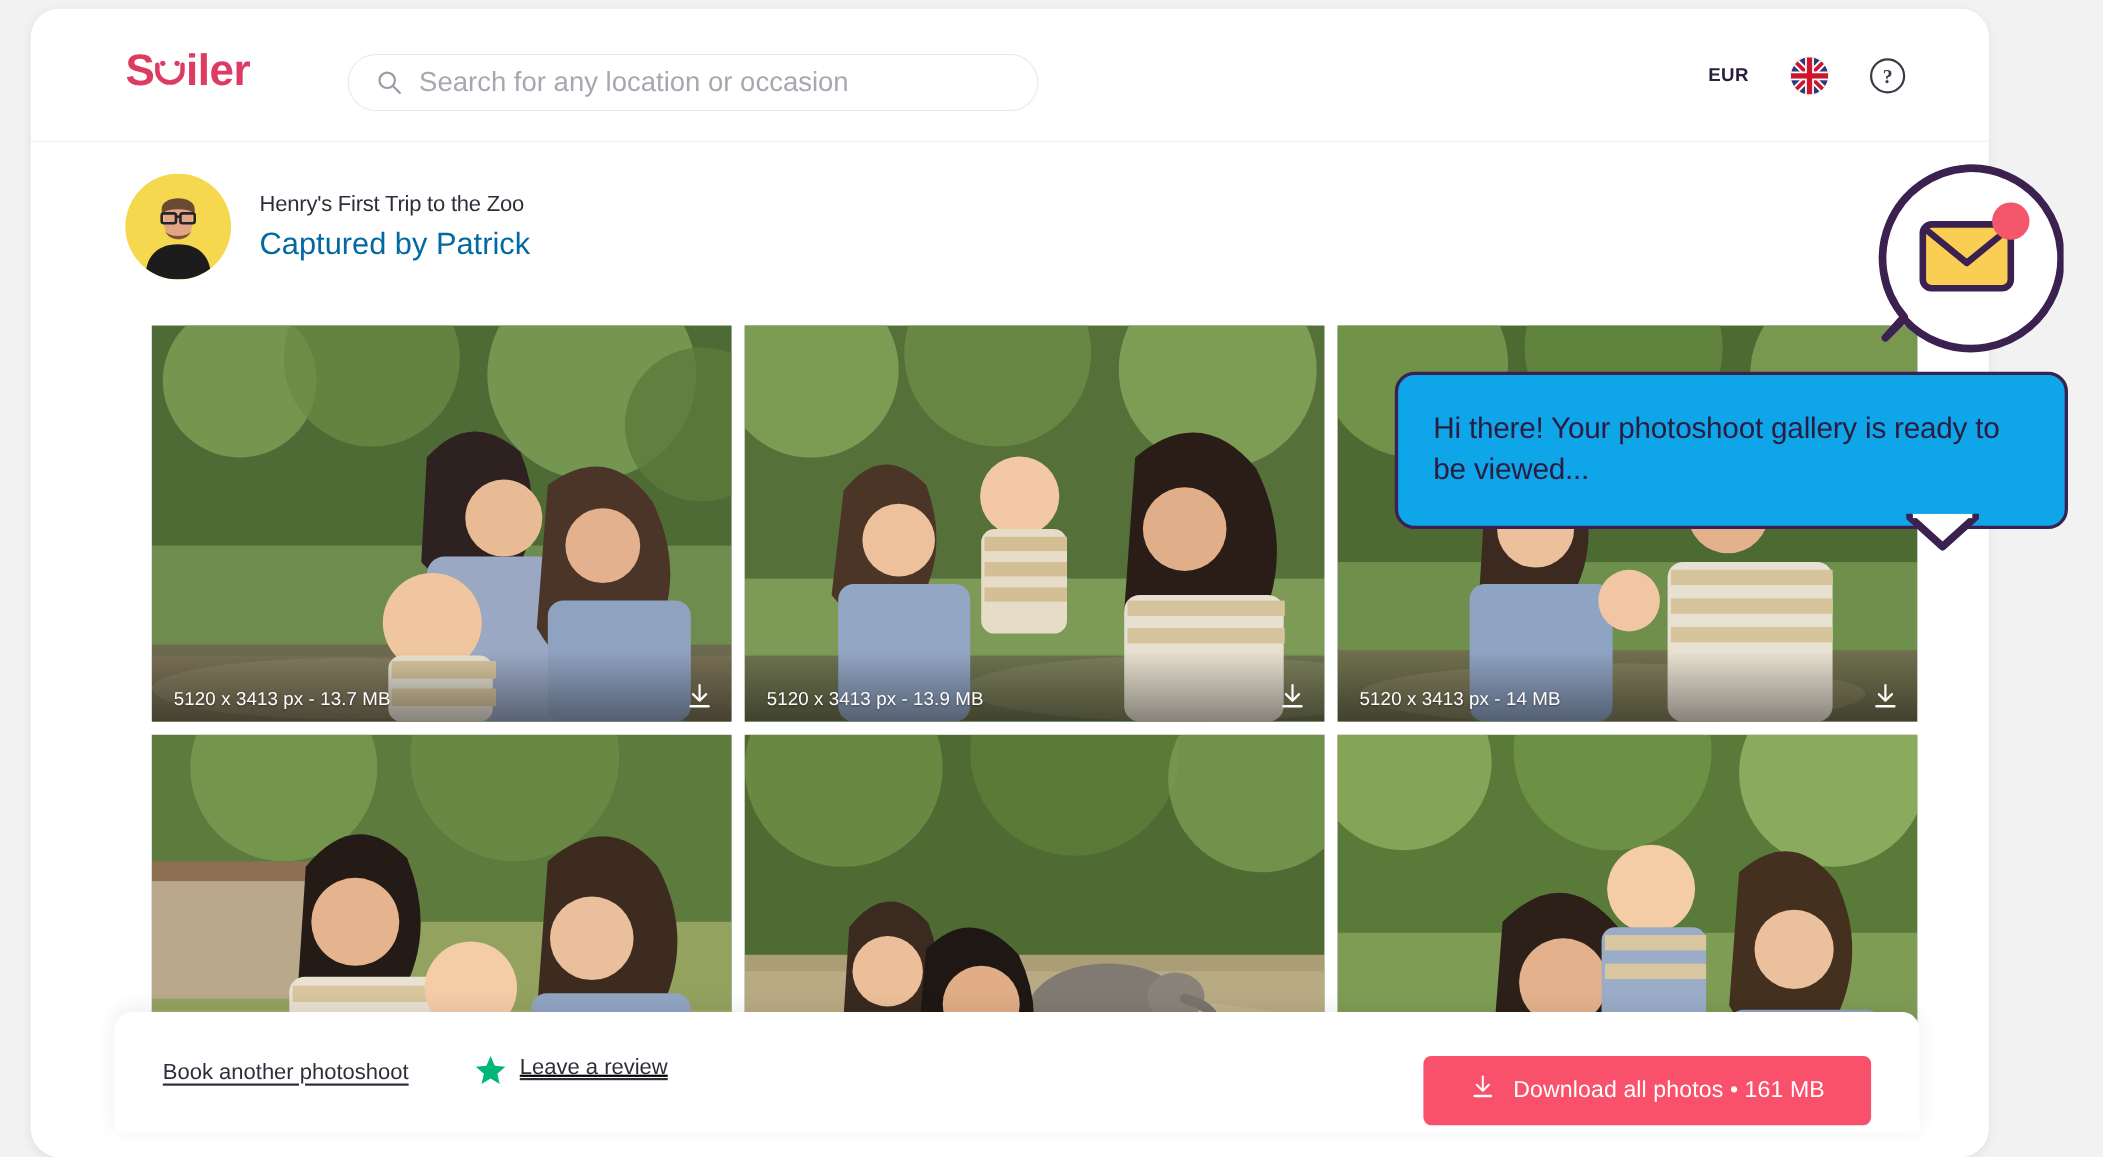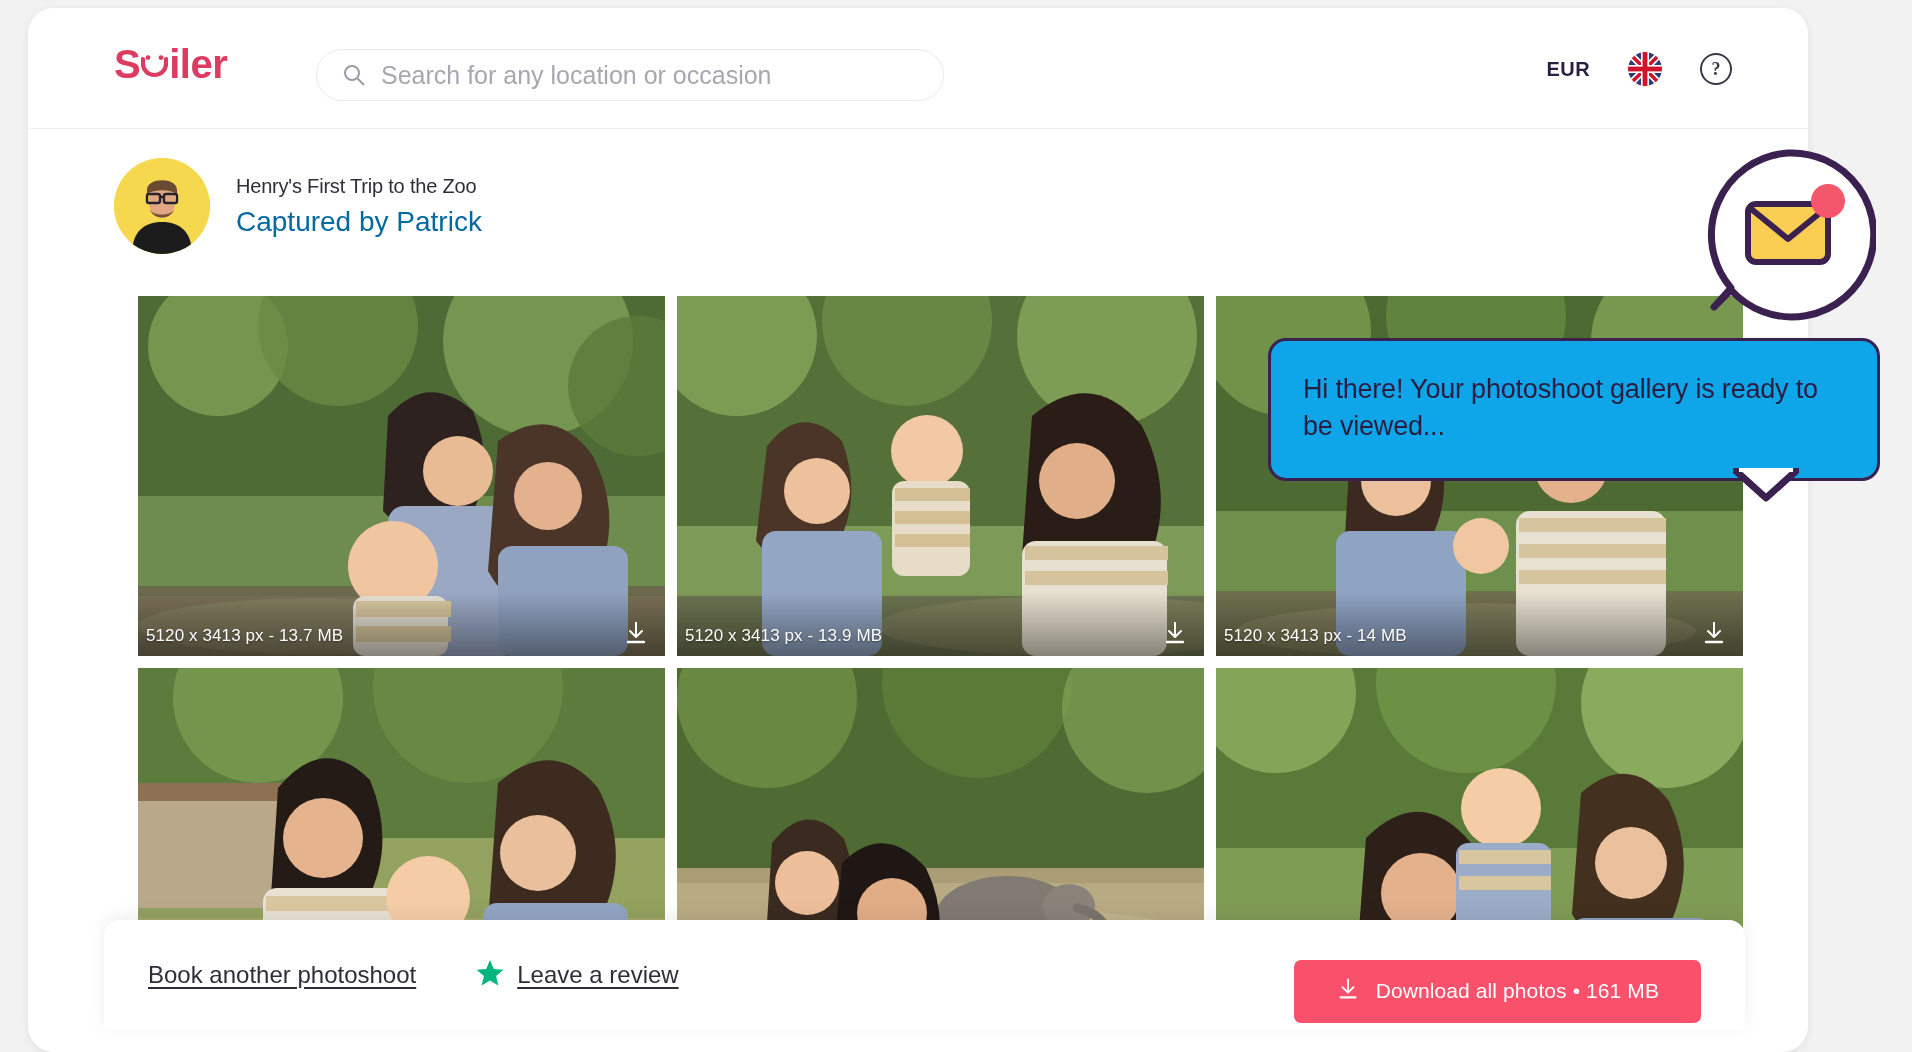--- a/index.html
+++ b/index.html
@@ -99,21 +99,21 @@
   
   .header-right {
     position: absolute;
     right: 76px;
     top: 44px;
     display: flex;
     align-items: center;
     gap: 38px;
   }
   .currency {
-    font-size: 20px;
+    font-size: 17px;
     font-weight: 700;
     color: #2b2040;
     letter-spacing: 0.4px;
     cursor: pointer;
   }
   .flag-btn {
     width: 34px; height: 34px;
     border-radius: 50%;
     overflow: hidden;
     cursor: pointer;
@@ -183,21 +183,21 @@
   }
   .photo-cell .ph-art { position: absolute; inset: 0; width: 100%; height: 100%; display:block; }
 
   .photo-footer {
     position: absolute;
     left: 0; right: 0; bottom: 0;
     height: 64px;
     display: flex;
     align-items: flex-end;
     justify-content: space-between;
-    padding: 0 16px 10px 8px;
+    padding: 0 16px 10px 20px;
     background: linear-gradient(to top, rgba(0,0,0,0.42), rgba(0,0,0,0));
     pointer-events: none;
   }
   .photo-info {
     color: #ffffff;
     font-size: 17px;
     text-shadow: 0 1px 2px rgba(0,0,0,0.45);
     letter-spacing: 0.1px;
   }
   .dl-icon { display:flex; align-items:center; pointer-events: auto; cursor: pointer; }
@@ -211,28 +211,28 @@
     height: 110px;
     background: #ffffff;
     border-radius: 16px 16px 0 0;
     box-shadow: 0 -4px 18px rgba(0,0,0,0.07);
     display: flex;
     align-items: center;
     padding: 0 44px;
   }
   .bar-links { display: flex; align-items: center; gap: 60px; }
   .bar-link {
-    font-size: 24px;
+    font-size: 20px;
     color: #2e2e3a;
     text-decoration: underline;
     text-underline-offset: 4px;
     cursor: pointer;
     font-weight: 400;
   }
-  .review-link { display: flex; align-items: center; gap: 13px; }
+  .review-link { display: flex; align-items: flex-start; gap: 13px; text-decoration: underline; }
 
   .download-all {
     margin-left: auto;
     background: #f9516b;
     color: #ffffff;
     border: none;
     border-radius: 7px;
     height: 63px;
     padding: 0 42px;
     font-size: 21px;

